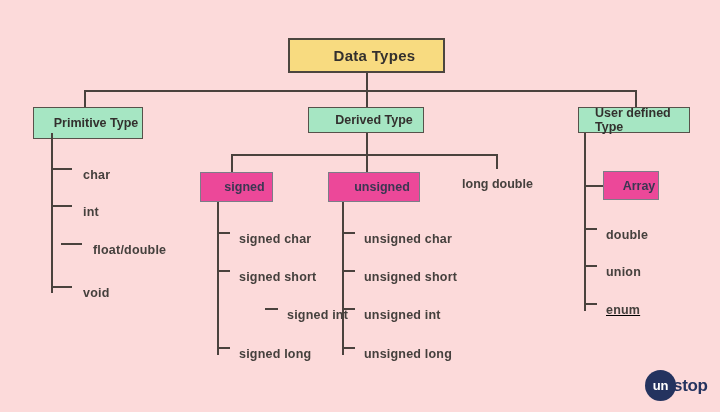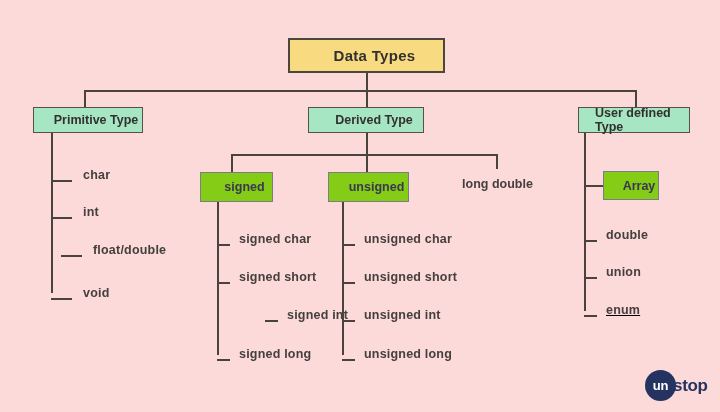--- a/index.html
+++ b/index.html
@@ -24,28 +24,28 @@
     border:2px solid #4c463f;
     font-size:15px;
     letter-spacing:.3px;
   }
   .branch-box{
     background:#a6e6c3;
     border:1.5px solid #57514a;
     font-size:12.5px;
   }
   .sub-box{
-    background:#84cc16;
+    background:#ec4899;
     border:1px solid #7c7c88;
     font-size:12.5px;
     color:#3a3752;
   }
   .leaf{
     position:absolute;
-    display:flex;align-items:flex-end;
+    display:flex;align-items:flex-start;
     height:14px;
   }
   .leaf .tick{height:2px;background:#4a423d;}
   .leaf .leaf-label{
     font-size:12.5px;font-weight:bold;color:#45403d;
     letter-spacing:.2px;white-space:nowrap;
   }
   .tick-w21{width:21px;margin-right:11px;}
   .tick-w13{width:13px;margin-right:9px;}
   .plain-label{
@@ -77,21 +77,21 @@
   <div class="node root-box" style="left:288px;top:38px;width:157px;height:35px;">
     <span>Data Types</span>
   </div>
 
   <div class="line" style="left:366px;top:73px;width:2px;height:18px;"></div>
   <div class="line" style="left:84px;top:90px;width:553px;height:2px;"></div>
   <div class="line" style="left:84px;top:90px;width:2px;height:18px;"></div>
   <div class="line" style="left:366px;top:90px;width:2px;height:18px;"></div>
   <div class="line" style="left:635px;top:90px;width:2px;height:18px;"></div>
 
-  <div class="node branch-box" style="left:33px;top:107px;width:110px;height:26px;">
+  <div class="node branch-box" style="left:33px;top:107px;width:110px;height:32px;">
     <span>Primitive Type</span>
   </div>
   <div class="node branch-box" style="left:308px;top:107px;width:116px;height:26px;">
     <span>Derived Type</span>
   </div>
   <div class="node branch-box" style="left:578px;top:107px;width:112px;height:26px;">
     <span>User defined Type</span>
   </div>
 
   <div class="line" style="left:51px;top:133px;width:2px;height:160px;"></div>
@@ -114,21 +114,21 @@
 
   <div class="line" style="left:366px;top:133px;width:2px;height:22px;"></div>
   <div class="line" style="left:231px;top:154px;width:267px;height:2px;"></div>
   <div class="line" style="left:231px;top:154px;width:2px;height:18px;"></div>
   <div class="line" style="left:366px;top:154px;width:2px;height:18px;"></div>
   <div class="line" style="left:496px;top:154px;width:2px;height:15px;"></div>
 
   <div class="node sub-box" style="left:200px;top:172px;width:73px;height:30px;">
     <span>signed</span>
   </div>
-  <div class="node sub-box" style="left:328px;top:172px;width:81px;height:30px;">
+  <div class="node sub-box" style="left:328px;top:172px;width:92px;height:30px;">
     <span>unsigned</span>
   </div>
   <div class="plain-label" style="left:460px;top:177px;width:75px;">long double</div>
 
   <div class="line" style="left:217px;top:202px;width:2px;height:153px;"></div>
   <div class="leaf" style="left:217px;top:270px;">
     <span class="tick tick-w13"></span>
     <span class="leaf-label">signed short</span>
   </div>
   <div class="leaf" style="left:217px;top:232px;">

